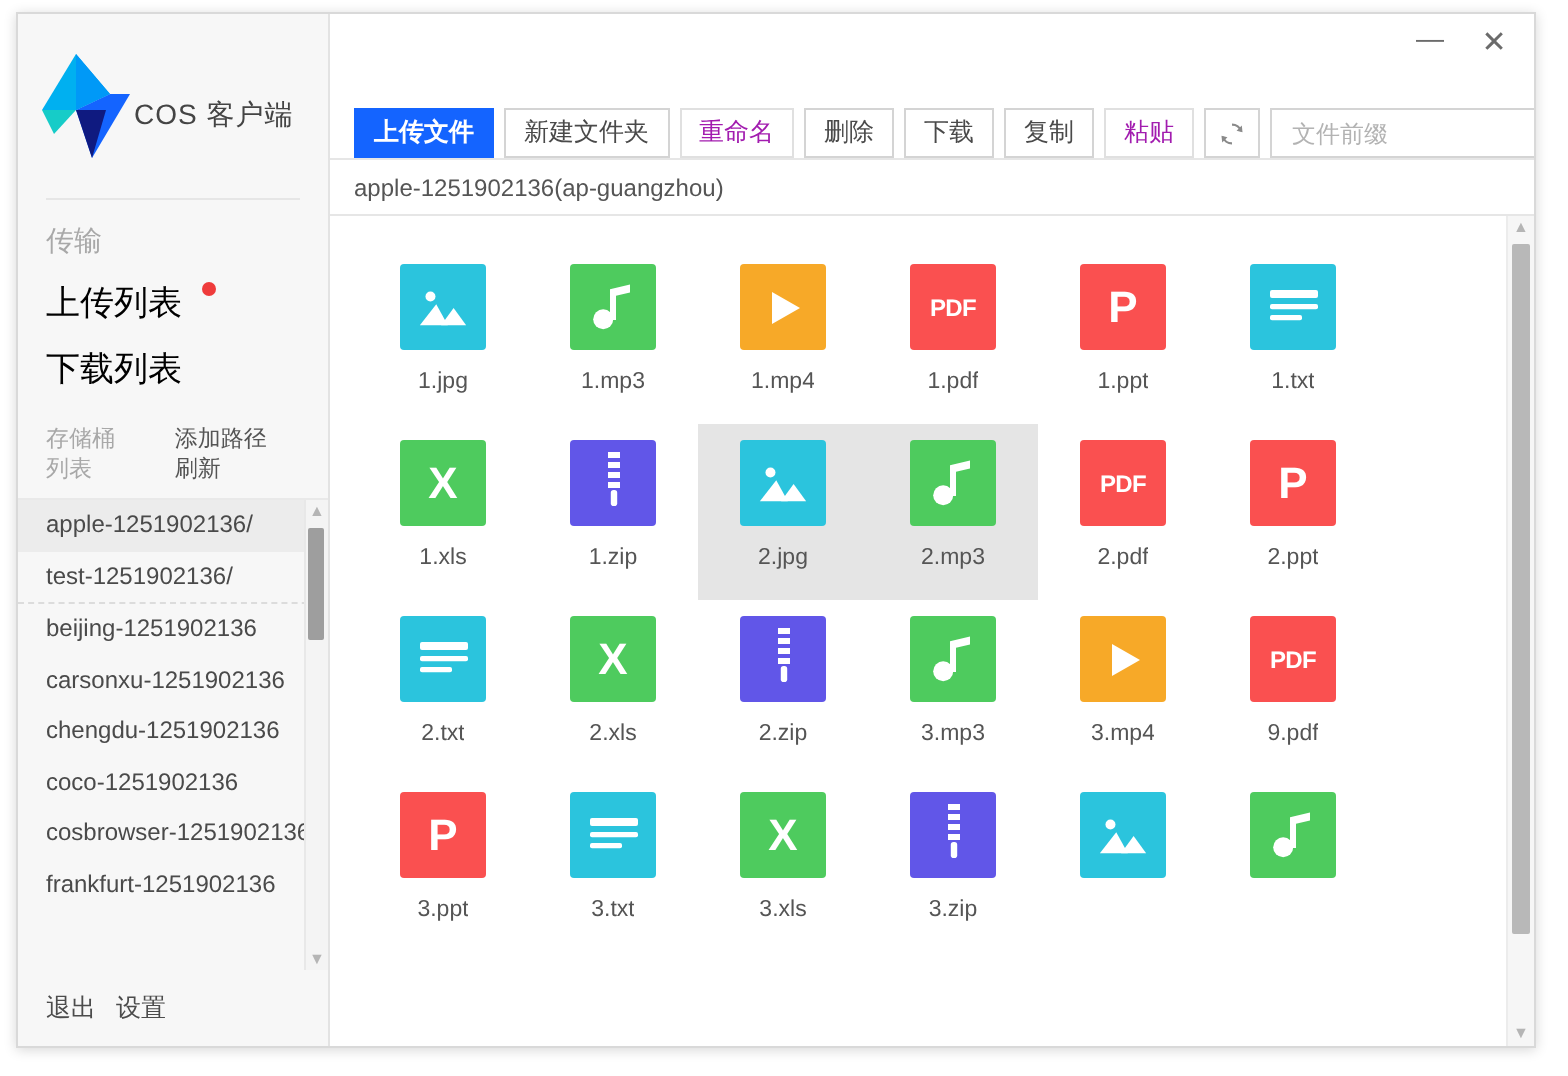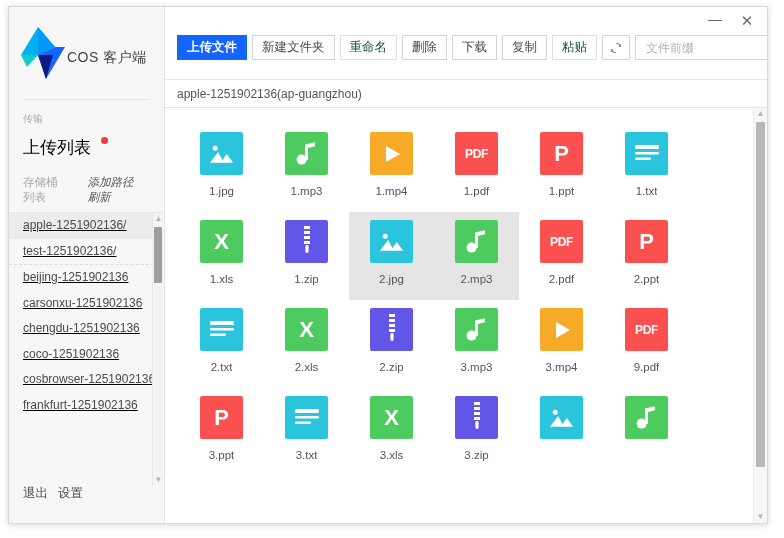--- a/index.html
+++ b/index.html
@@ -33,49 +33,48 @@
     padding-top:18px;
     display:flex;flex-direction:row;align-items:center;
   }
   .logo{width:58px;height:56px;display:block;}
   .app-title{
     margin-top:9px;
     font-size:14px;color:#444;letter-spacing:.5px;
   }
   .side-div{height:1px;background:#e6e6e6;margin:18px 14px 0 14px;}
   .side-section-label{
-    font-size:10px;color:#a8a8a8;
+    font-size:14px;color:#a8a8a8;
     padding:12px 0 0 14px;
   }
   .side-link{
     position:relative;
     font-size:17px;color:#000000;
     padding:10px 0 0 14px;
     cursor:default;
   }
   .red-dot{
     position:absolute;left:92px;top:11px;
     width:7px;height:7px;border-radius:50%;
     background:#ef3b3b;
   }
   .bucket-head{
     display:flex;align-items:baseline;
     padding:0 10px 0 14px;
     margin-top:16px;
   }
   .bucket-head .bh-label{font-size:11.5px;color:#a8a8a8;}
   .bucket-head .bh-actions{margin-left:auto;font-size:11.5px;color:#555;}
-  .bucket-head .bh-actions span{margin-left:20px;cursor:pointer;font-style:italic;}
+  .bucket-head .bh-actions span{margin-left:20px;cursor:pointer;}
   .bucket-list-wrap{
     margin-top:7px;
     flex:1 1 auto;
     position:relative;
     overflow:hidden;
     border-top:1px solid #e9e9e9;
-    text-decoration:underline;
   }
   .bucket-list{
     list-style:none;margin:0;padding:0;
   }
   .bucket-item{
     font-size:12px;color:#4a4a4a;
     height:25.5px;line-height:25.5px;
     padding-left:14px;
     white-space:nowrap;overflow:hidden;
     cursor:default;
@@ -94,21 +93,21 @@
   }
   .side-scroll .arrow.up{top:0;}
   .side-scroll .arrow.dn{bottom:0;}
   .side-scroll .thumb{
     position:absolute;left:1px;width:8px;
     top:14px;height:56px;
     background:#9e9e9e;border-radius:1px;
   }
   .side-footer{
     height:38px;flex:0 0 38px;
-    display:flex;
+    display:flex;align-items:center;
     padding-left:14px;
     font-size:12.5px;color:#4c4c4c;
     background:#f7f7f7;
   }
   .side-footer span{margin-right:10px;cursor:pointer;}
   
   .main{
     flex:1 1 auto;display:flex;flex-direction:column;
     min-width:0;background:#fff;position:relative;
   }
@@ -118,40 +117,40 @@
     padding-right:4px;
   }
   .winbtn{
     width:32px;height:24px;
     display:flex;align-items:center;justify-content:center;
     color:#6b6b6b;font-size:15px;cursor:pointer;
   }
   .winbtn.min{font-size:14px;padding-bottom:5px;}
   .toolbar{
     height:44px;flex:0 0 44px;
-    display:flex;align-items:flex-start;
+    display:flex;align-items:flex-end;
     padding:0 10px 0 12px;
   }
   .tb-btn{
     height:25px;min-width:40px;
     border:1px solid #d4d4d4;
     background:#fff;color:#4a4a4a;
     font-size:12.5px;
     display:flex;align-items:center;justify-content:center;
     padding:0 9px;
     margin-right:5px;
     box-sizing:border-box;
     cursor:pointer;
     white-space:nowrap;
     font-family:"Liberation Sans","DejaVu Sans",sans-serif;
   }
   .tb-btn.primary{
     background:#1464ff;border-color:#1464ff;color:#fff;font-weight:bold;
   }
-  .tb-btn.disabled{color:#14532d;border-color:#e0e0e0;cursor:default;}
+  .tb-btn.disabled{color:#a21caf;border-color:#e0e0e0;cursor:default;}
   .tb-btn.icon-only{padding:0;width:28px;min-width:28px;}
   .search-box{
     margin-left:auto;
     width:142px;height:25px;
     border:1px solid #d4d4d4;
     background:#fff;
     display:flex;align-items:center;
     box-sizing:border-box;
     padding:0 6px 0 8px;
   }
@@ -238,20 +237,23 @@
       <div class="app-title">COS 客户端</div>
     </div>
 
     <div class="side-div"></div>
 
     <div class="side-section-label">传输</div>
 
     <div class="side-link">
       <span>上传列表</span>
       <span class="red-dot"></span>
+    </div>
+    <div class="side-link">
+      <span>下载列表</span>
     </div>
 
     <div class="bucket-head">
       <span class="bh-label">存储桶列表</span>
       <span class="bh-actions">
         <span>添加路径</span>
         <span>刷新</span>
       </span>
     </div>
 

